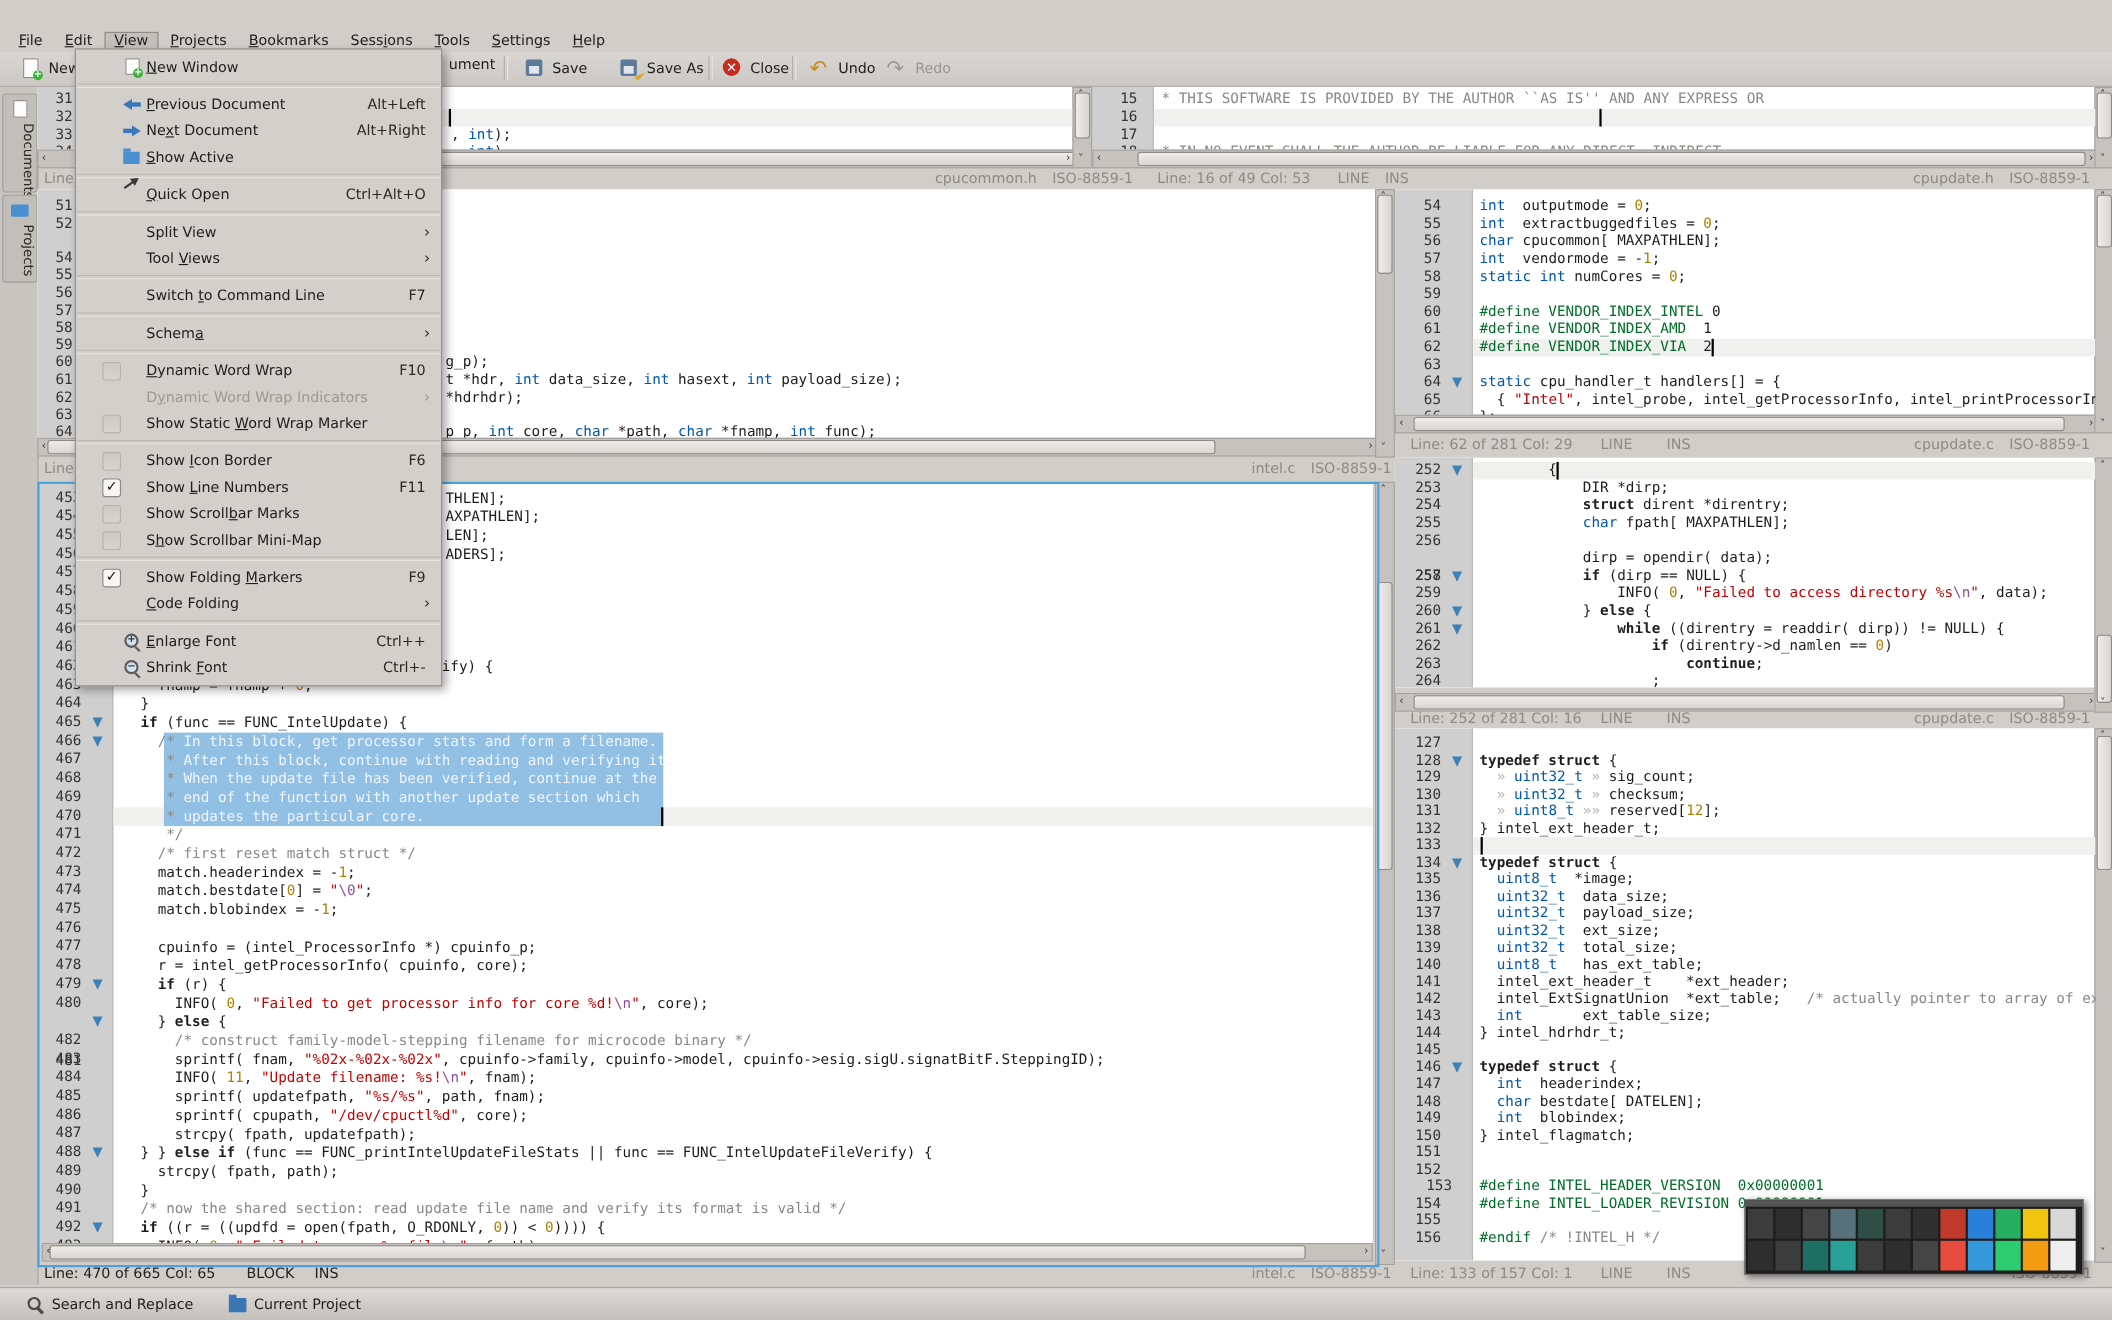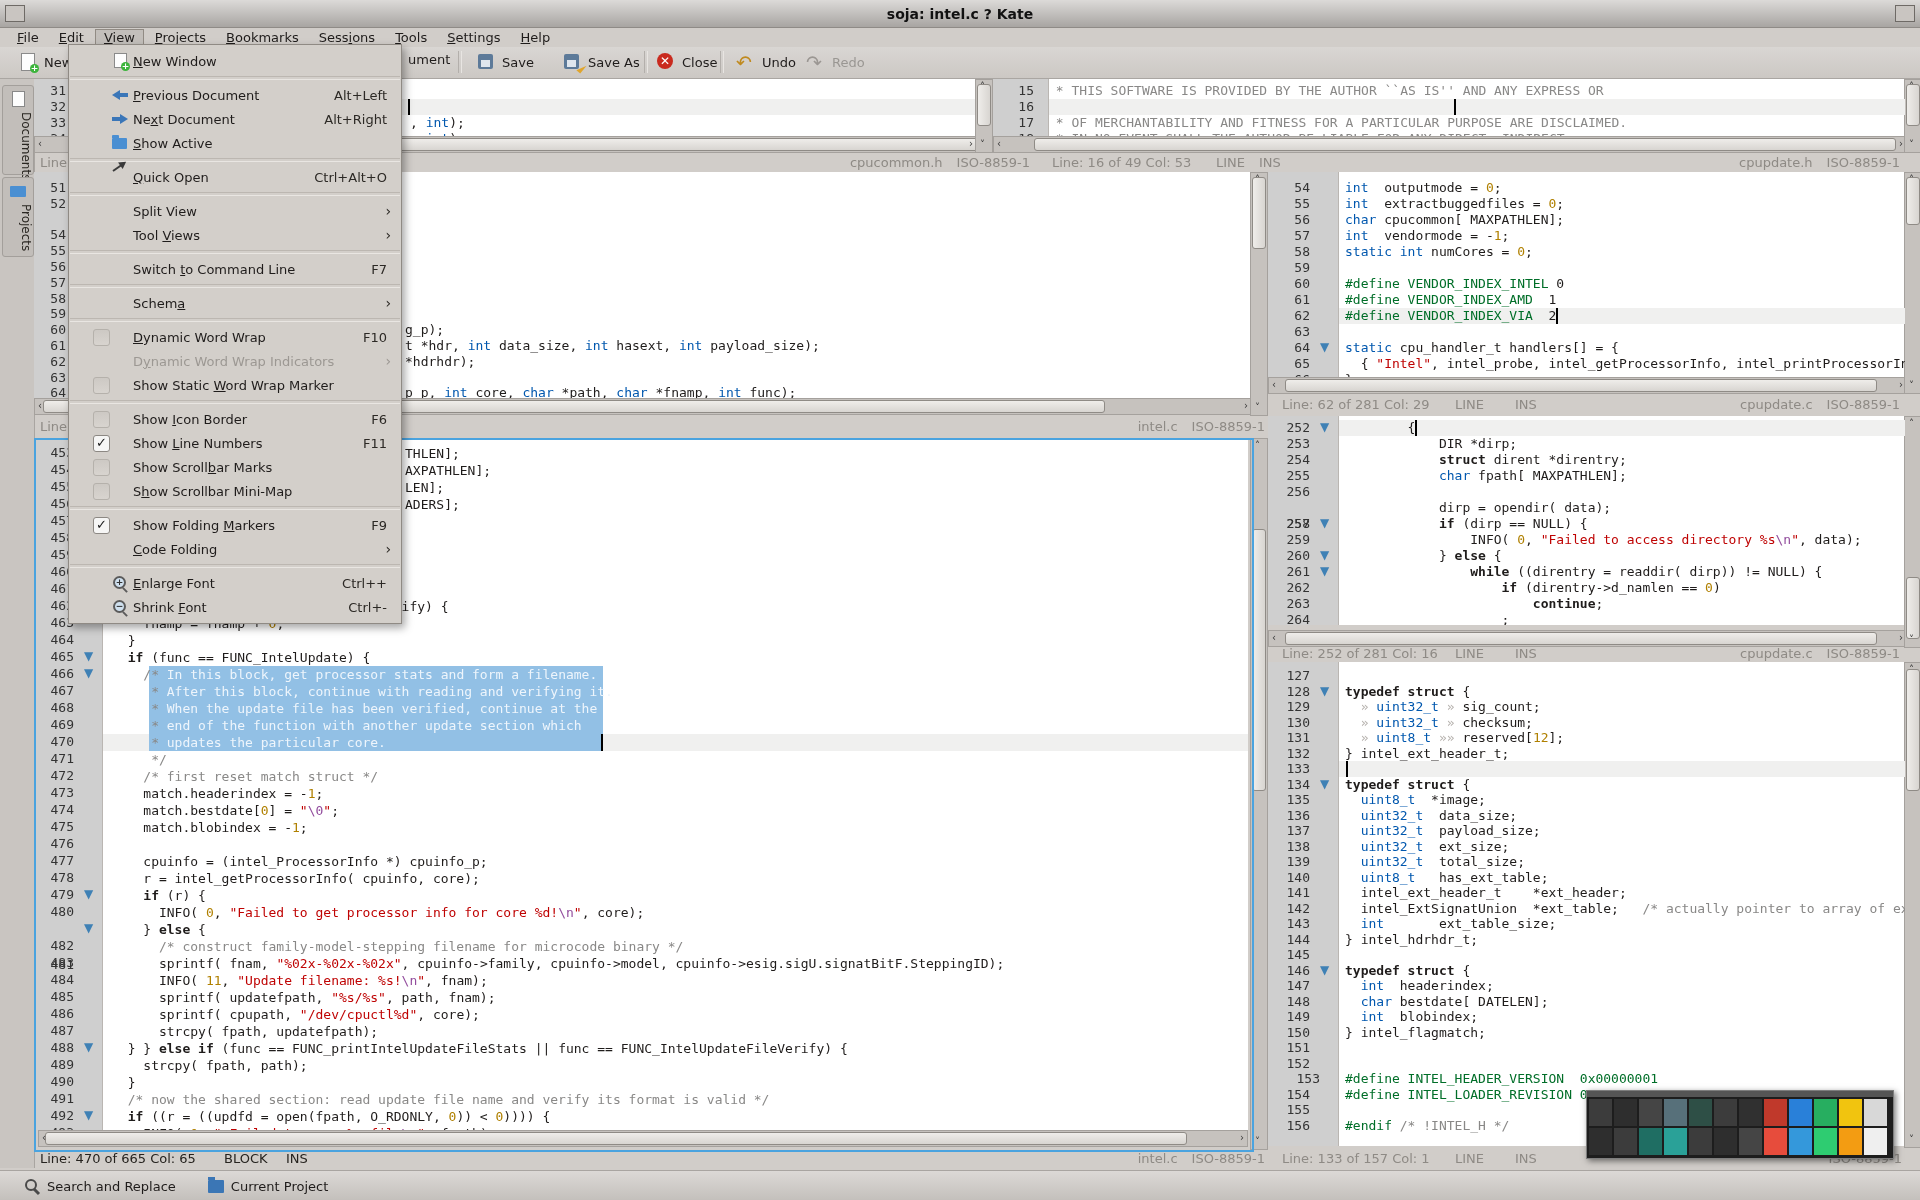--- a/index.html
+++ b/index.html
@@ -104,25 +104,20 @@
   #pager{position:absolute;left:1586px;top:1090px;width:306px;height:67px;background:#1d1d1d;
          border:1px solid #7d7d7d;box-shadow:2px 2px 6px rgba(0,0,0,.5);z-index:80;}
   #pager .strip{position:absolute;left:0;top:0;width:100%;height:6px;background:#555;}
   .pg-row{position:absolute;left:2px;display:flex;gap:2px;}
   .pg-cell{width:23px;height:27px;}
 </style>
 </head>
 <body>
 
 <div id="app">
-  <div id="titlebar">
-    <div class="tb-corner" style="left:5px;"></div>
-    <span>soja: intel.c ? Kate</span>
-    <div class="tb-corner" style="right:5px;"></div>
-  </div>
   <div id="menubar">
       <div class="menu-item"><u>F</u>ile</div>
       <div class="menu-item"><u>E</u>dit</div>
       <div class="menu-item active"><u>V</u>iew</div>
       <div class="menu-item"><u>P</u>rojects</div>
       <div class="menu-item"><u>B</u>ookmarks</div>
       <div class="menu-item">Sess<u>i</u>ons</div>
       <div class="menu-item"><u>T</u>ools</div>
       <div class="menu-item"><u>S</u>ettings</div>
       <div class="menu-item"><u>H</u>elp</div>
@@ -196,21 +191,20 @@
         <div class="codeline" style="left: 376px; top: 52px; height: 16px; line-height: 16px;"><span class="sg-p">, </span><span class="sg-t">int</span><span class="sg-p">)</span></div>
       </div>
       <div class="pane" style="left: 993px; top: 79px; width: 912px; height: 57px;">
         <div class="gutter" style="width: 55px;"></div>
         <div class="lnum" style="left: 0px; width: 41px; top: 4px;">15</div>
         <div class="codeline" style="left: 55px; top: 4px; height: 16px; line-height: 16px;"><span class="sg-c"> * THIS SOFTWARE IS PROVIDED BY THE AUTHOR ``AS IS'' AND ANY EXPRESS OR</span></div>
         <div class="hl-line" style="left: 56px; right: 0px; top: 20px; height: 16px;"></div>
         <div class="lnum" style="left: 0px; width: 41px; top: 20px;">16</div>
         <div class="caret" style="left: 461px; top: 20px; height: 16px;"></div>
         <div class="lnum" style="left: 0px; width: 41px; top: 36px;">17</div>
-        <div class="codeline" style="left: 55px; top: 36px; height: 16px; line-height: 16px;"><span class="sg-c"> * OF MERCHANTABILITY AND FITNESS FOR A PARTICULAR PURPOSE ARE DISCLAIMED.</span></div>
         <div class="lnum" style="left: 0px; width: 41px; top: 52px;">18</div>
         <div class="codeline" style="left: 55px; top: 52px; height: 16px; line-height: 16px;"><span class="sg-c"> * IN NO EVENT SHALL THE AUTHOR BE LIABLE FOR ANY DIRECT, INDIRECT</span></div>
       </div>
       <div class="pane" style="left: 34px; top: 172px; width: 1216px; height: 226px;">
         <div class="gutter" style="width: 38px;"></div>
         <div class="lnum" style="left: 0px; width: 32px; top: 8px;">51</div>
         <div class="lnum" style="left: 0px; width: 32px; top: 23.8px;">52</div>
         <div class="lnum" style="left: 14px; width: 32px; top: 39.6px; margin-left: 44px;">53</div>
         <div class="lnum" style="left: 0px; width: 32px; top: 55.4px;">54</div>
         <div class="lnum" style="left: 0px; width: 32px; top: 71.2px;">55</div>

